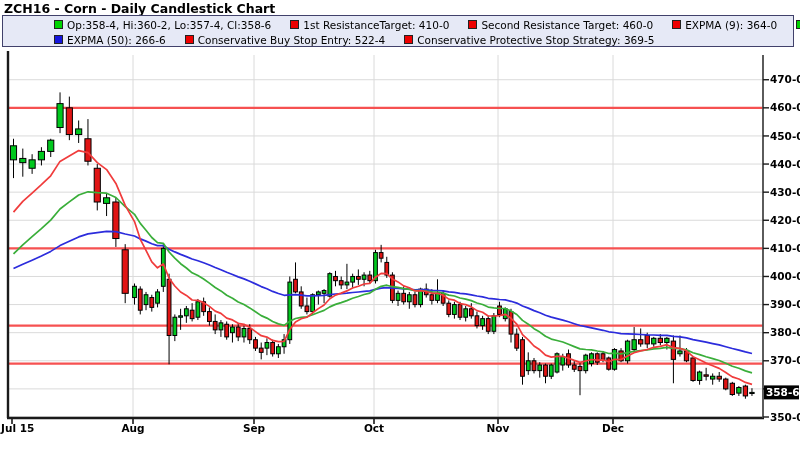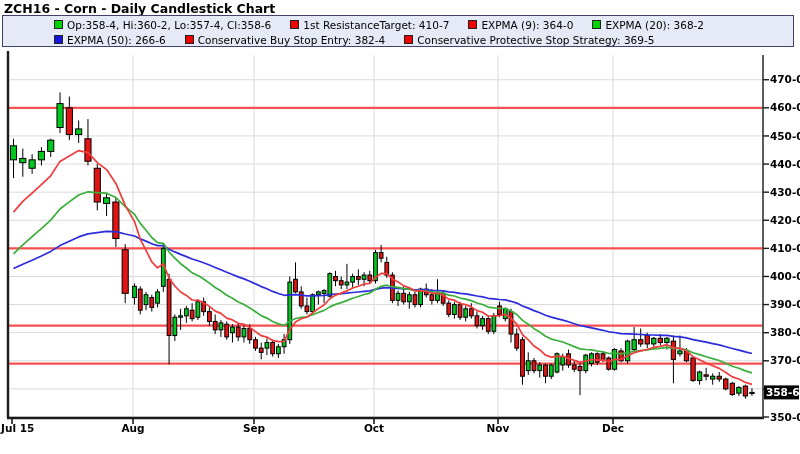--- a/index.html
+++ b/index.html
@@ -20,39 +20,43 @@
 <div id="chart-title">ZCH16 - Corn - Daily Candlestick Chart</div>
 
 <div id="legend-box">
     <div class="legend-row">
       <span class="legend-item">
         <span class="legend-swatch" style="background: rgb(0, 212, 0);"></span>
         <span>Op:358-4, Hi:360-2, Lo:357-4, Cl:358-6</span>
       </span>
       <span class="legend-item">
         <span class="legend-swatch" style="background: rgb(238, 0, 0);"></span>
-        <span>1st ResistanceTarget: 410-7</span>
+        <span>1st ResistanceTarget: 410-0</span>
+      </span>
+      <span class="legend-item">
+        <span class="legend-swatch" style="background: rgb(238, 0, 0);"></span>
+        <span>Second Resistance Target: 460-0</span>
       </span>
       <span class="legend-item">
         <span class="legend-swatch" style="background: rgb(238, 0, 0);"></span>
         <span>EXPMA (9): 364-0</span>
       </span>
       <span class="legend-item">
         <span class="legend-swatch" style="background: rgb(0, 212, 0);"></span>
         <span>EXPMA (20): 368-2</span>
       </span>
     </div>
     <div class="legend-row">
       <span class="legend-item">
         <span class="legend-swatch" style="background: rgb(21, 21, 221);"></span>
         <span>EXPMA (50): 266-6</span>
       </span>
       <span class="legend-item">
         <span class="legend-swatch" style="background: rgb(238, 0, 0);"></span>
-        <span>Conservative Buy Stop Entry: 382-4</span>
+        <span>Conservative Buy Stop Entry: 522-4</span>
       </span>
       <span class="legend-item">
         <span class="legend-swatch" style="background: rgb(238, 0, 0);"></span>
         <span>Conservative Protective Stop Strategy: 369-5</span>
       </span>
     </div>
   </div>
 
 <div id="plot-wrap">
     <svg id="plot-svg" width="800" height="454" viewBox="0 0 800 454">

